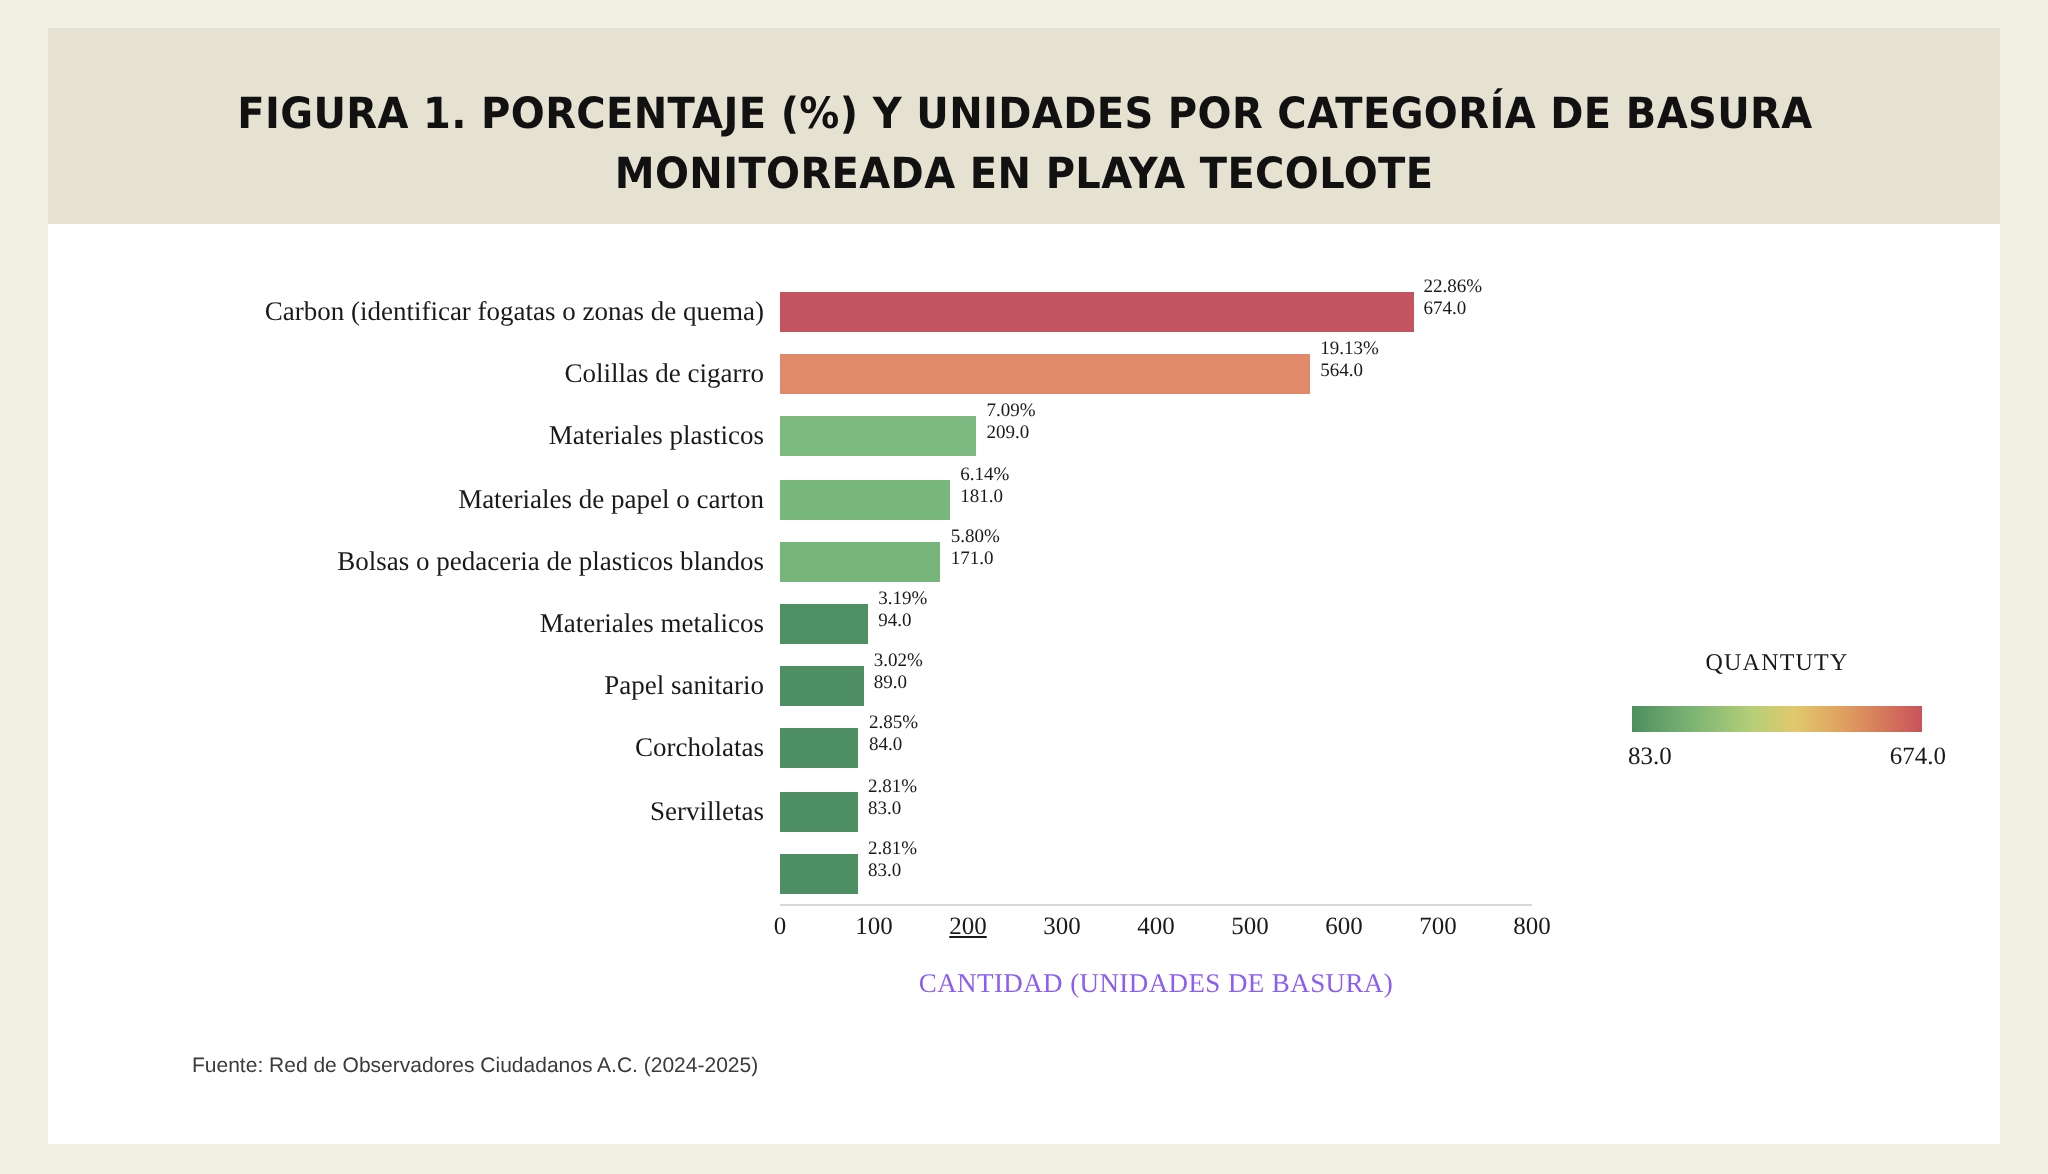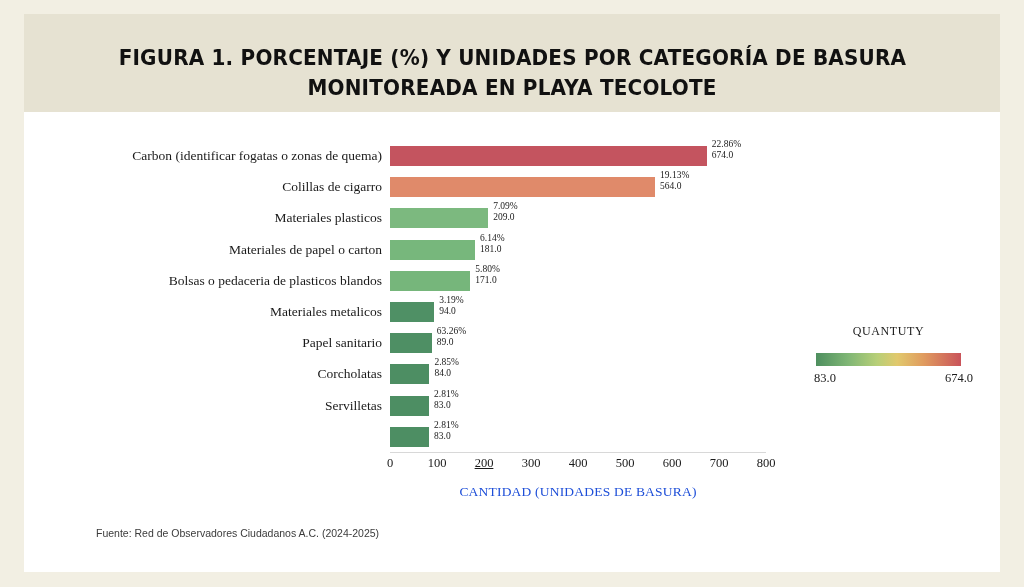--- a/index.html
+++ b/index.html
@@ -121,21 +121,21 @@
   }
   #xaxis-title {
     position: absolute;
     left: 366px;
     top: 372px;
     width: 376px;
     text-align: center;
     font-family: "Liberation Serif", serif;
     font-size: 13.5px;
     letter-spacing: 0.2px;
-    color: #1d4ed8;
+    color: #8b5cf6;
     white-space: nowrap;
   }
   
   #legend {
     position: absolute;
     left: 788px;
     top: 188px;
     width: 170px;
   }
   #legend-title {
@@ -245,21 +245,21 @@
             <div class="bar" style="width: 44.18px; background: rgb(79, 144, 101);"></div>
             <div class="vallabel" style="left: 49.18px;">
               <div>3.19%</div>
               <div>94.0</div>
             </div>
           </div>
           <div class="row" style="top: 187.2px;">
             <div class="ylabel">Papel sanitario</div>
             <div class="bar" style="width: 41.83px; background: rgb(78, 143, 100);"></div>
             <div class="vallabel" style="left: 46.83px;">
-              <div>63.26%</div>
+              <div>3.02%</div>
               <div>89.0</div>
             </div>
           </div>
           <div class="row" style="top: 218.4px;">
             <div class="ylabel">Corcholatas</div>
             <div class="bar" style="width: 39.48px; background: rgb(77, 142, 99);"></div>
             <div class="vallabel" style="left: 44.48px;">
               <div>2.85%</div>
               <div>84.0</div>
             </div>

